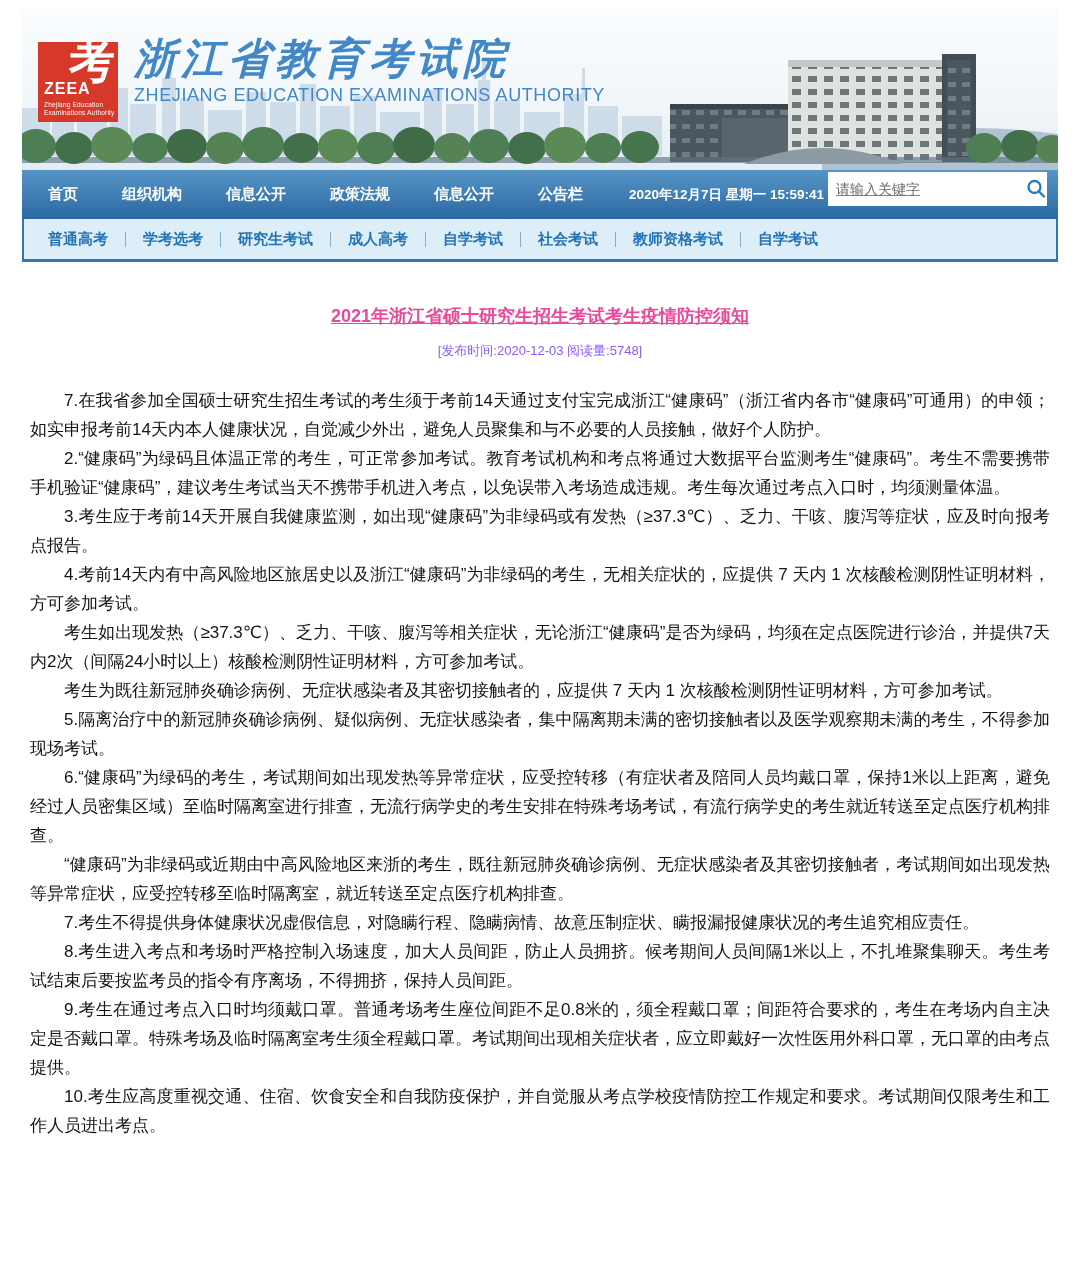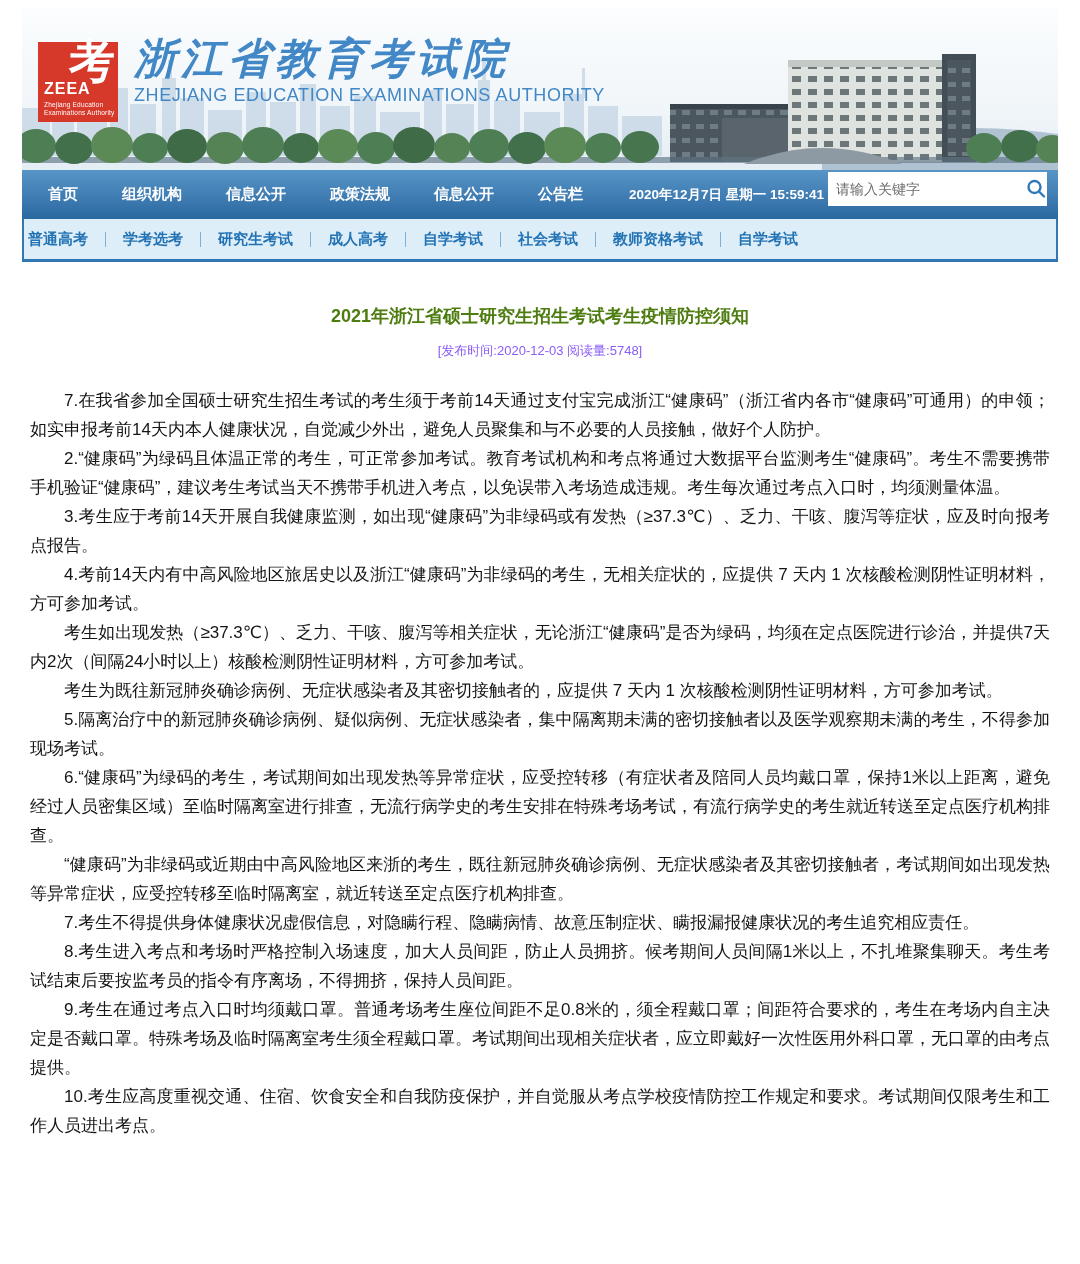--- a/index.html
+++ b/index.html
@@ -26,38 +26,38 @@
 
   
   .main-nav { position:relative; height:49px; display:flex; align-items:center;
               padding-left:26px; background:linear-gradient(#5795c7,#2a68a1); color:#fff; }
   .main-nav-item { font-size:15px; font-weight:bold; margin-right:44px; cursor:pointer;
                    white-space:nowrap; }
   .nav-datetime { font-size:13.5px; font-weight:bold; white-space:nowrap; margin-left:2px; }
   .search-box { position:absolute; right:18px; top:2px; height:34px; width:212px;
                 background:#fff; display:flex; align-items:stretch; }
   .search-input { flex:1; border:none; outline:none; padding:16px 8px; font-size:14px;
-                  color:#14532d; font-family:inherit; background:transparent; }
+                  color:#ec4899; font-family:inherit; background:transparent;text-decoration:underline; }
   .search-input::placeholder { color:#6b6b6b; }
   .search-divider { width:1px; background:#6fa0cd; margin:5px 0; }
   .search-btn { width:40px; border:none; background:#fff; cursor:pointer;
                 display:flex; align-items:center; justify-content:center; padding:0; }
 
   
   .sub-nav { height:43px; background:#ddeef9; border-left:2px solid #3077b4;
              border-right:2px solid #3077b4; border-bottom:3px solid #3077b4;
-             display:flex; align-items:center; padding-left:4px; }
+             display:flex; align-items:center; padding-left:24px; }
   .sub-nav-item { color:#2373b4; font-size:15px; font-weight:bold; cursor:pointer;
                   white-space:nowrap; }
   .subnav-sep { width:1px; height:15px; background:#7fb0d8; margin:0 17px; }
 
   
   .article { padding:0 8px; }
   .article-title { margin:42px 0 0; text-align:center; font-size:18px; font-weight:bold;
-                   color:#4d7c0f; }
+                   color:#ec4899;text-decoration:underline; }
   .article-meta { margin-top:14px; text-align:center; font-size:13px; color:#8b5cf6; }
   .article-body { margin-top:26px; font-size:17px; line-height:29px; color:#151515;
                   text-align:justify; padding-bottom:30px; }
   .article-body p { margin:0; text-indent:2em; }
 </style>
 </head>
 <body>
 
 <div class="page">
 

